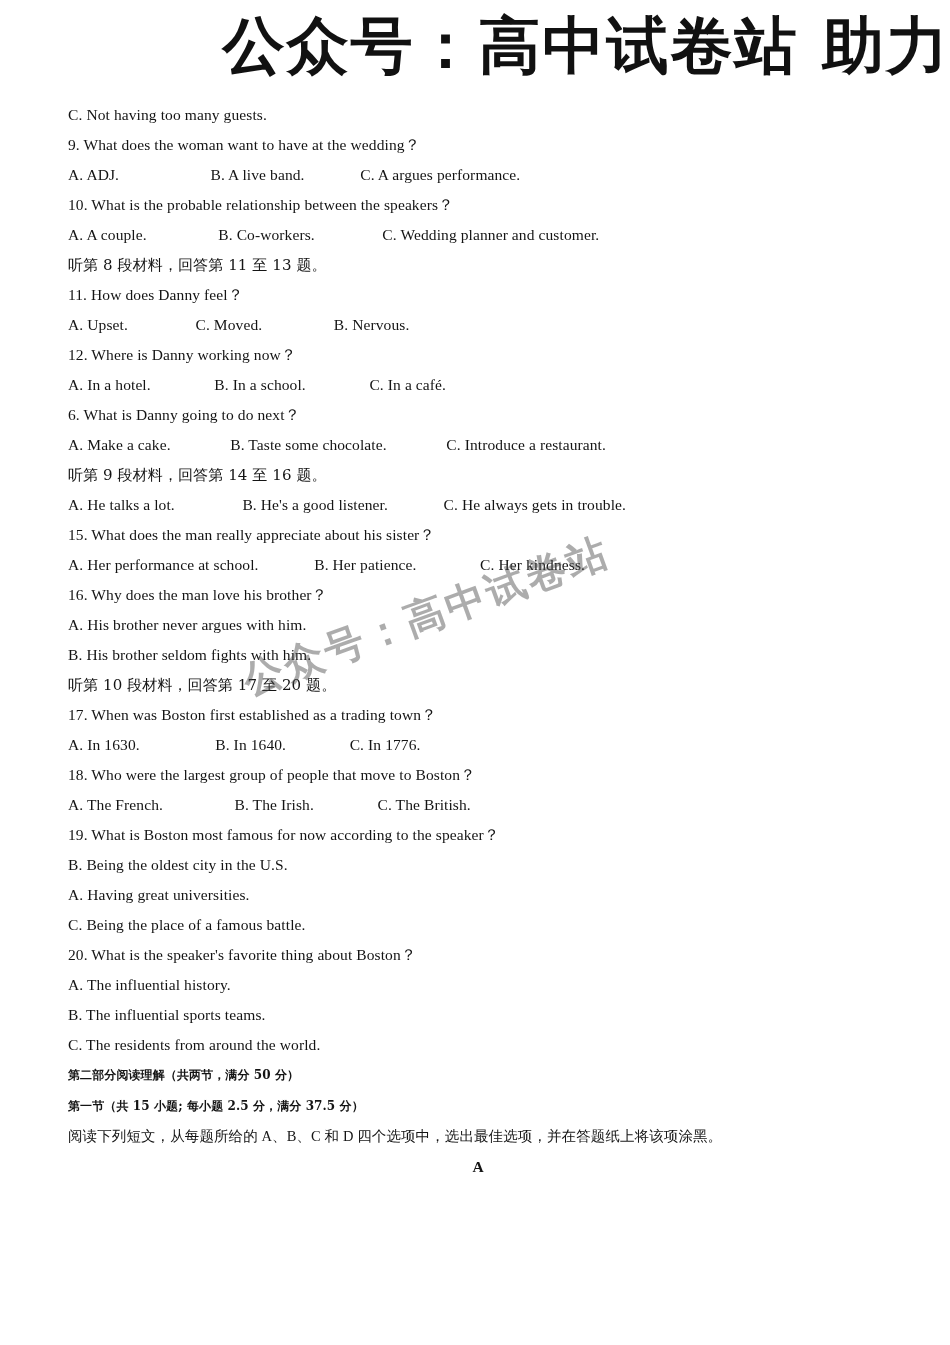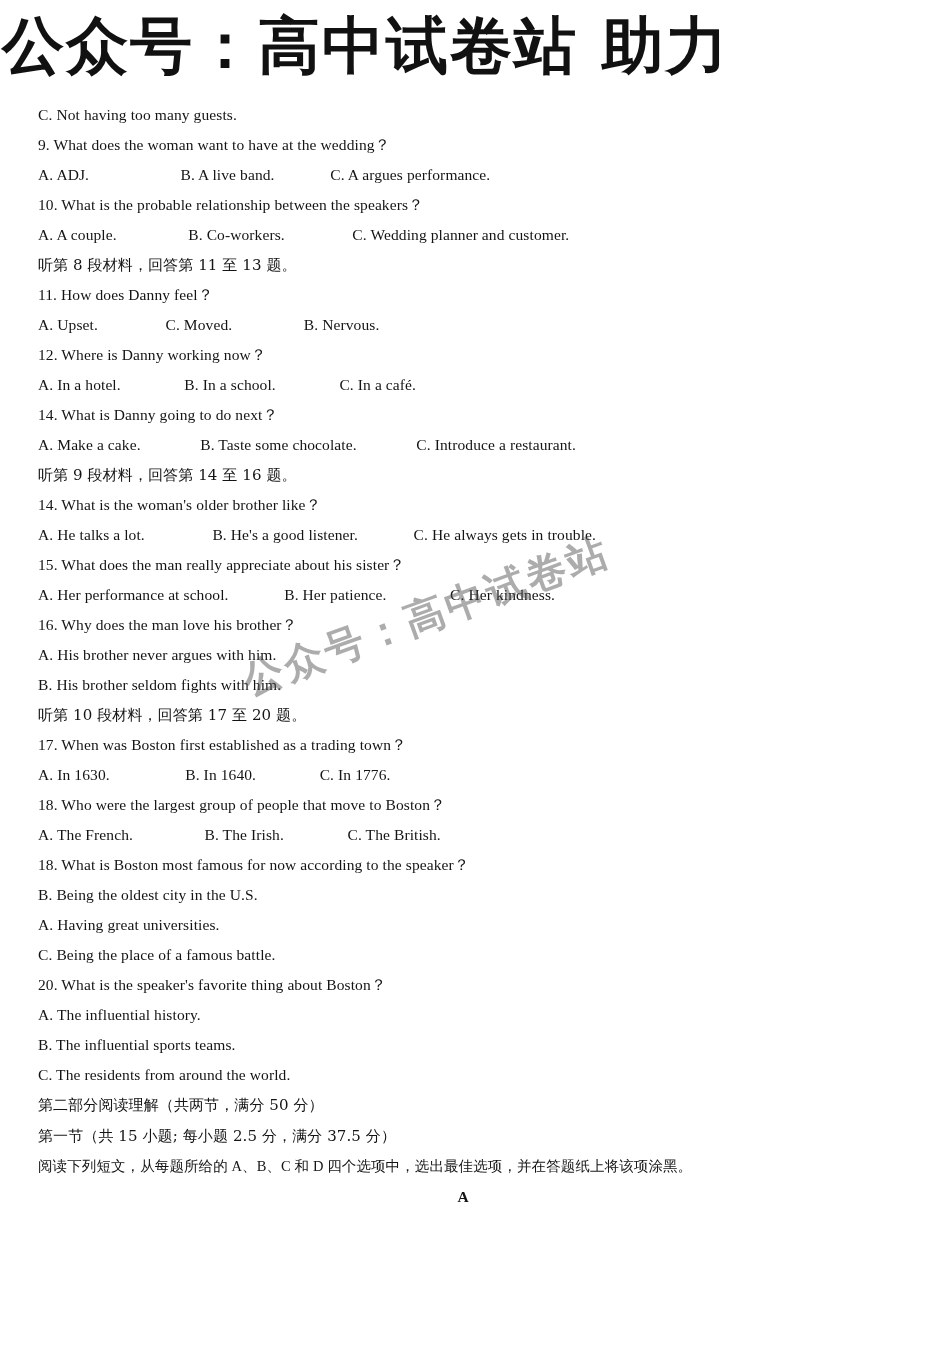--- a/index.html
+++ b/index.html
@@ -18,55 +18,56 @@
 
   
   .banner {
     position: absolute;
     top: 0;
     left: 0;
     width: 950px;
     height: 92px;
     overflow: hidden;
     white-space: nowrap;
+    text-align: right;
   }
   .banner-text {
     font-family: "DejaVu Serif", serif;
     font-size: 62px;
     font-weight: 700;
     letter-spacing: 2px;
     line-height: 92px;
     padding-left: 2px;
     color: #111;
   }
 
   
   .page {
     position: absolute;
     top: 100px;
     left: 0;
     width: 950px;
-    padding: 0 62px 0 38px;
+    padding: 0 62px 0 68px;
     box-sizing: border-box;
   }
 
   .line {
     font-size: 15.5px;
     line-height: 30px;
     white-space: pre;
     letter-spacing: 0.1px;
   }
   .line.cjk {
     font-family: "DejaVu Serif", serif;
     font-size: 15px;
   }
   .line.bold {
-    font-weight: 400;
+    font-weight: 700;
     font-family: "DejaVu Serif", serif;
-    font-size: 15px;
+    font-size: 12px;
     line-height: 31px;
   }
   .line.small {
     font-family: Liberation Serif, serif;
     font-size: 14.5px;
     line-height: 28px;
   }
   .section-letter {
     text-align: center;
     font-size: 15.5px;
@@ -107,36 +108,35 @@
       <div class="line">C. Not having too many guests.</div>
       <div class="line">9. What does the woman want to have at the wedding？</div>
       <div class="line">A. ADJ.                       B. A live band.              C. A argues performance.</div>
       <div class="line">10. What is the probable relationship between the speakers？</div>
       <div class="line">A. A couple.                  B. Co-workers.                 C. Wedding planner and customer.</div>
       <div class="line cjk">听第 8 段材料，回答第 11 至 13 题。</div>
       <div class="line">11. How does Danny feel？</div>
       <div class="line">A. Upset.                 C. Moved.                  B. Nervous.</div>
       <div class="line">12. Where is Danny working now？</div>
       <div class="line">A. In a hotel.                B. In a school.                C. In a café.</div>
-      <div class="line">14. What is Danny going to do next？</div>
+      <div class="line">6. What is Danny going to do next？</div>
       <div class="line">A. Make a cake.               B. Taste some chocolate.               C. Introduce a restaurant.</div>
       <div class="line cjk">听第 9 段材料，回答第 14 至 16 题。</div>
-      <div class="line">14. What is the woman's older brother like？</div>
       <div class="line">A. He talks a lot.                 B. He's a good listener.              C. He always gets in trouble.</div>
       <div class="line">15. What does the man really appreciate about his sister？</div>
       <div class="line">A. Her performance at school.              B. Her patience.                C. Her kindness.</div>
       <div class="line">16. Why does the man love his brother？</div>
       <div class="line">A. His brother never argues with him.</div>
       <div class="line">B. His brother seldom fights with him.</div>
       <div class="line cjk">听第 10 段材料，回答第 17 至 20 题。</div>
       <div class="line">17. When was Boston first established as a trading town？</div>
       <div class="line">A. In 1630.                   B. In 1640.                C. In 1776.</div>
       <div class="line">18. Who were the largest group of people that move to Boston？</div>
       <div class="line">A. The French.                  B. The Irish.                C. The British.</div>
-      <div class="line">18. What is Boston most famous for now according to the speaker？</div>
+      <div class="line">19. What is Boston most famous for now according to the speaker？</div>
       <div class="line">B. Being the oldest city in the U.S.</div>
       <div class="line">A. Having great universities.</div>
       <div class="line">C. Being the place of a famous battle.</div>
       <div class="line">20. What is the speaker's favorite thing about Boston？</div>
       <div class="line">A. The influential history.</div>
       <div class="line">B. The influential sports teams.</div>
       <div class="line">C. The residents from around the world.</div>
       <div class="line bold">第二部分阅读理解（共两节，满分 50 分）</div>
       <div class="line bold">第一节（共 15 小题; 每小题 2.5 分，满分 37.5 分）</div>
       <div class="line small">阅读下列短文，从每题所给的 A、B、C 和 D 四个选项中，选出最佳选项，并在答题纸上将该项涂黑。</div>

